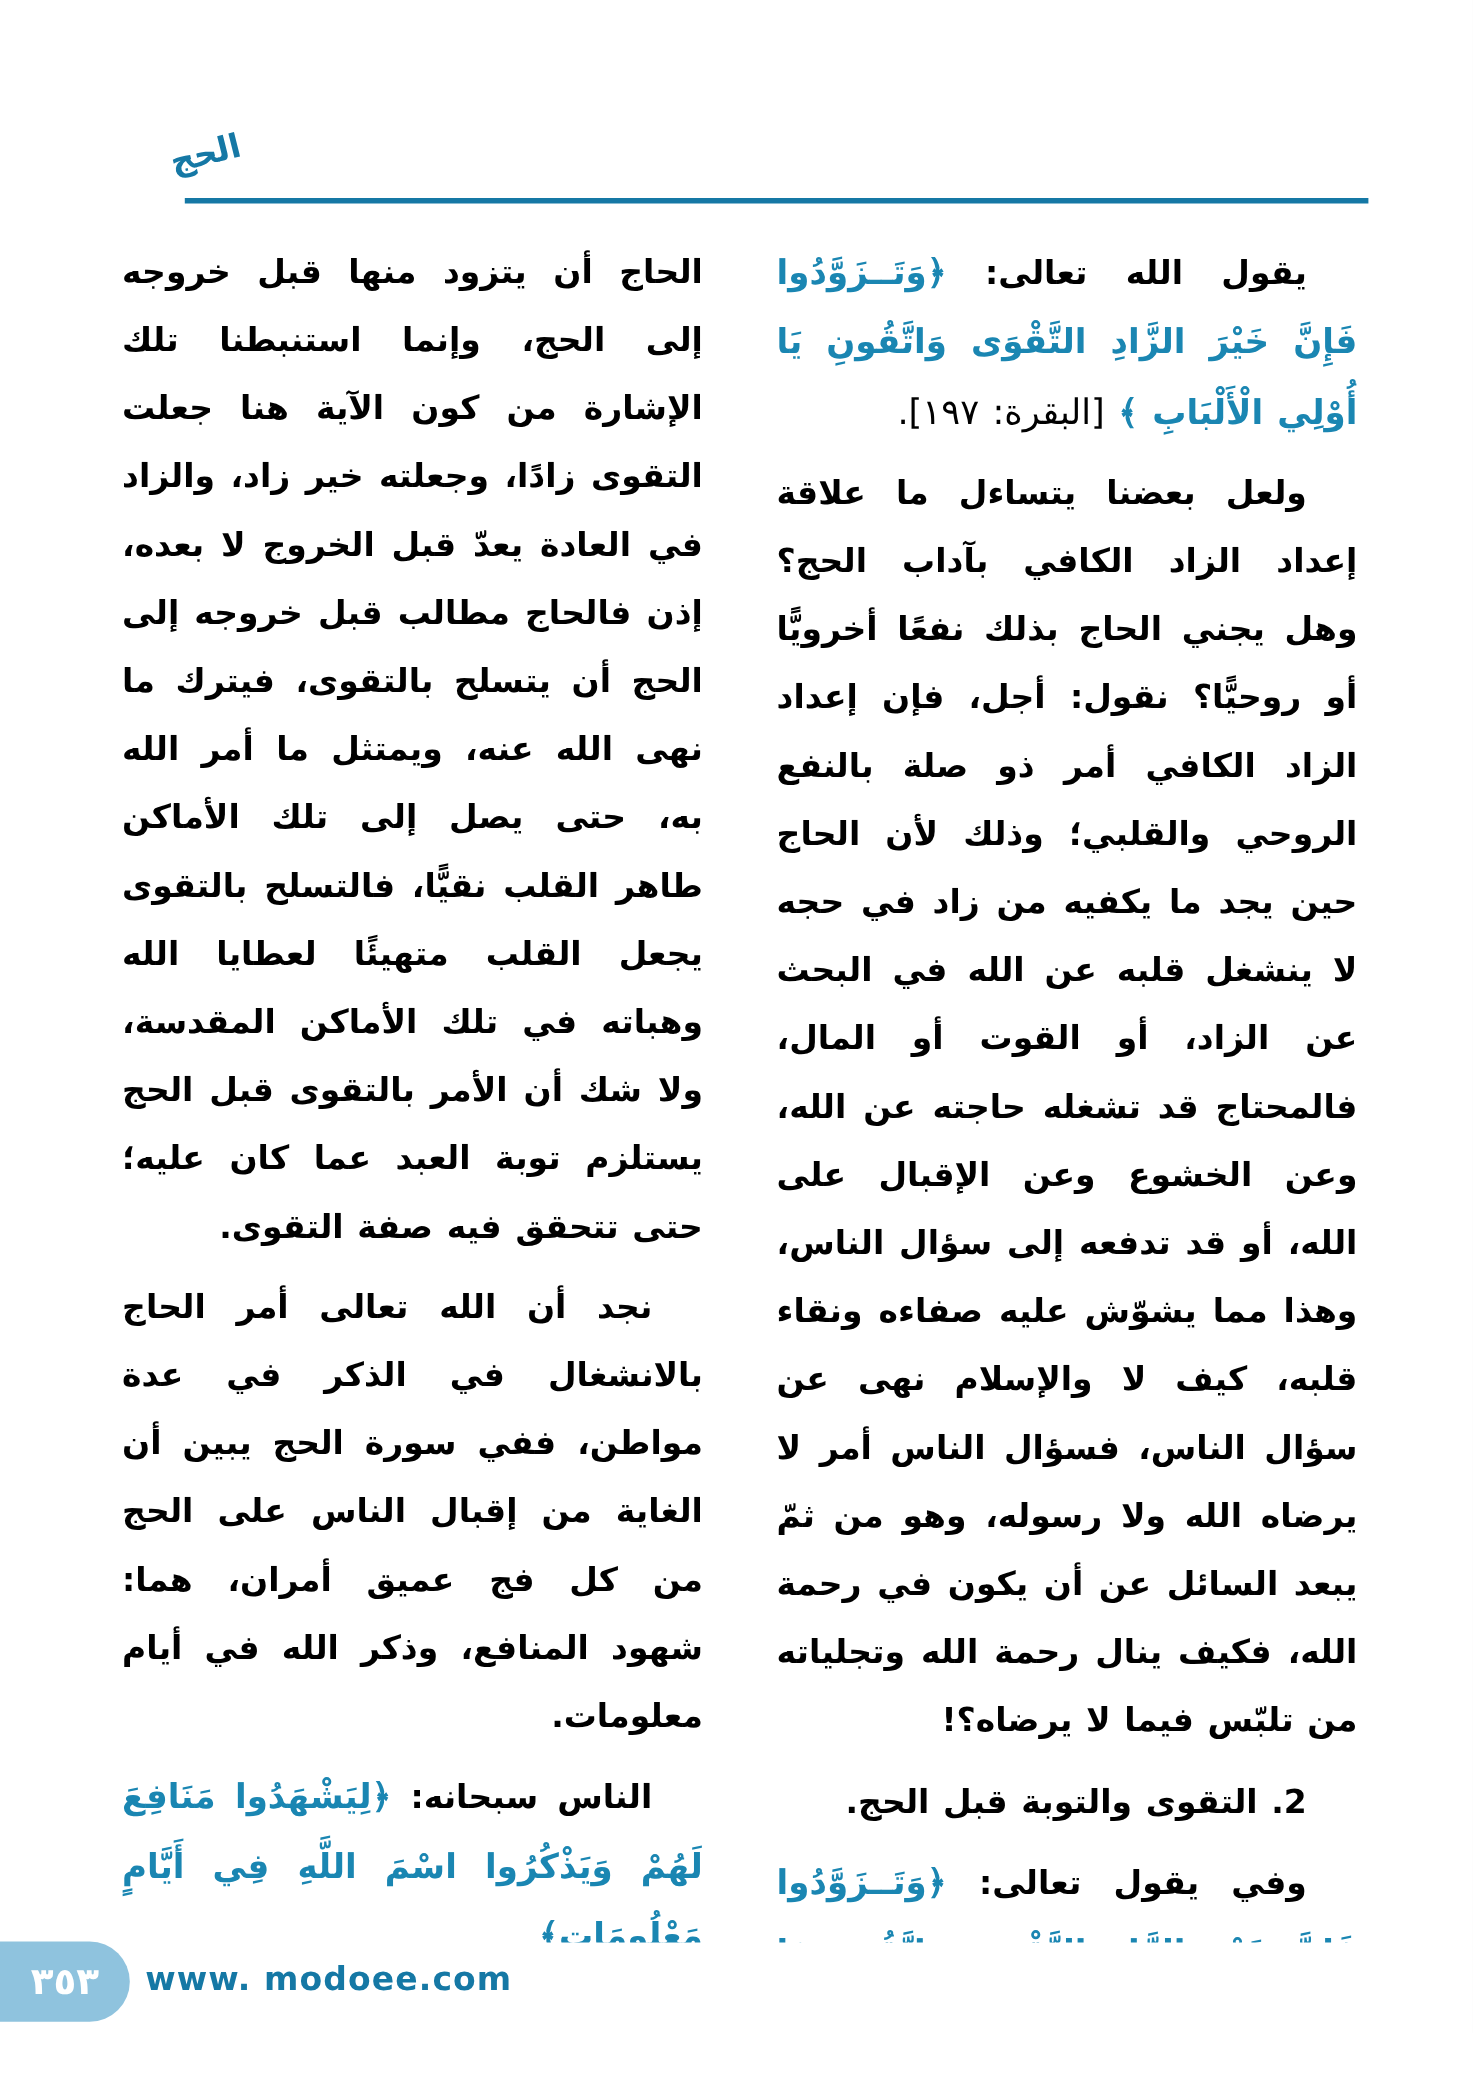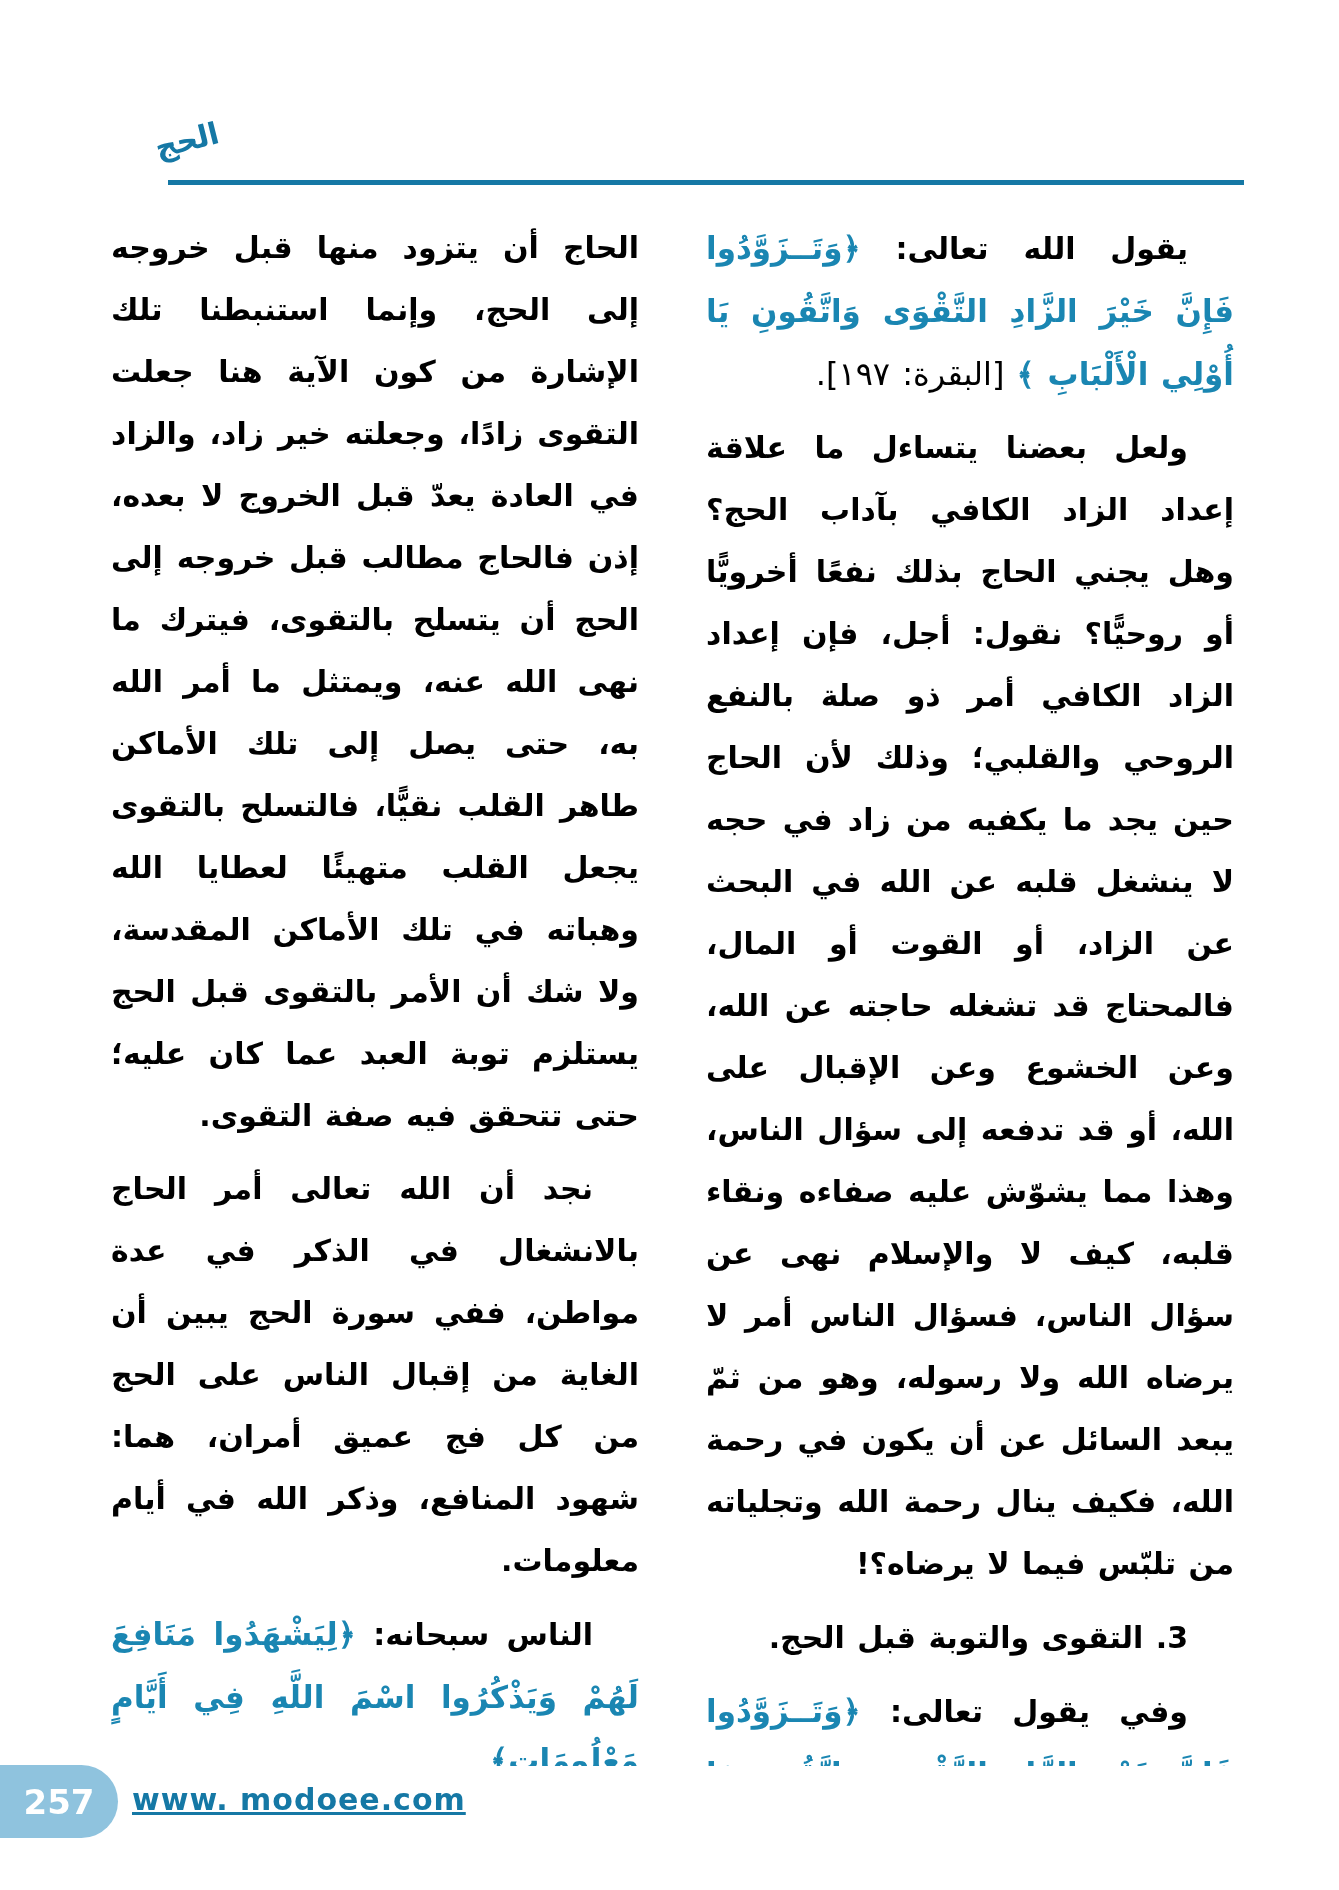--- a/index.html
+++ b/index.html
@@ -36,45 +36,45 @@
   
   .page-badge {
     position:absolute; left:0; top:1765px; width:118px; height:73px;
     background:var(--badge,#8FC3DE); border-radius:0 40px 40px 0;
     color:#ffffff; font-size:34px; font-weight:bold;
     display:flex; align-items:center; justify-content:center;
   }
   .site {
     position:absolute; left:132px; top:1782px;
     color:var(--accent,#1578A5); font-size:30px; font-weight:bold;
-    direction:ltr; unicode-bidi:plaintext; letter-spacing:1px;text-decoration:underline;
+    direction:ltr; unicode-bidi:plaintext; letter-spacing:1px;
   }
 </style>
 </head>
 <body>
 
 <div class="page" style="--accent: #1578A5; --quran: #1A86B2; --badge: #8FC3DE;">
 
   <div class="ornament">الحج</div>
 
   <div class="rule"></div>
 
   <div class="columns">
     <div class="col" id="col-right">
         <p class="para indent"><span>يقول الله تعالى: </span><span class="quran">﴿وَتَــزَوَّدُوا فَإِنَّ خَيْرَ الزَّادِ التَّقْوَى وَاتَّقُونِ يَا أُوْلِي الْأَلْبَابِ ﴾</span><span class="cite"> [البقرة: ١٩٧].</span></p>
         <p class="para indent"><span>ولعل بعضنا يتساءل ما علاقة إعداد الزاد الكافي بآداب الحج؟ وهل يجني الحاج بذلك نفعًا أخرويًّا أو روحيًّا؟ نقول: أجل، فإن إعداد الزاد الكافي أمر ذو صلة بالنفع الروحي والقلبي؛ وذلك لأن الحاج حين يجد ما يكفيه من زاد في حجه لا ينشغل قلبه عن الله في البحث عن الزاد، أو القوت أو المال، فالمحتاج قد تشغله حاجته عن الله، وعن الخشوع وعن الإقبال على الله، أو قد تدفعه إلى سؤال الناس، وهذا مما يشوّش عليه صفاءه ونقاء قلبه، كيف لا والإسلام نهى عن سؤال الناس، فسؤال الناس أمر لا يرضاه الله ولا رسوله، وهو من ثمّ يبعد السائل عن أن يكون في رحمة الله، فكيف ينال رحمة الله وتجلياته من تلبّس فيما لا يرضاه؟!</span></p>
-        <p class="heading"><span>3. التقوى والتوبة قبل الحج.</span></p>
+        <p class="heading"><span>2. التقوى والتوبة قبل الحج.</span></p>
         <p class="para indent"><span>وفي يقول تعالى: </span><span class="quran">﴿وَتَــزَوَّدُوا فَإِنَّ خَيْرَ الزَّادِ التَّقْوَى وَاتَّقُونِ يَا أُوْلِي الْأَلْبَابِ ﴾</span><span class="cite"> [البقرة: ١٩٧].</span></p>
       </div>
     <div class="col" id="col-left">
         <p class="para"><span>الحاج أن يتزود منها قبل خروجه إلى الحج، وإنما استنبطنا تلك الإشارة من كون الآية هنا جعلت التقوى زادًا، وجعلته خير زاد، والزاد في العادة يعدّ قبل الخروج لا بعده، إذن فالحاج مطالب قبل خروجه إلى الحج أن يتسلح بالتقوى، فيترك ما نهى الله عنه، ويمتثل ما أمر الله به، حتى يصل إلى تلك الأماكن طاهر القلب نقيًّا، فالتسلح بالتقوى يجعل القلب متهيئًا لعطايا الله وهباته في تلك الأماكن المقدسة، ولا شك أن الأمر بالتقوى قبل الحج يستلزم توبة العبد عما كان عليه؛ حتى تتحقق فيه صفة التقوى.</span></p>
         <p class="para indent"><span>نجد أن الله تعالى أمر الحاج بالانشغال في الذكر في عدة مواطن، ففي سورة الحج يبين أن الغاية من إقبال الناس على الحج من كل فج عميق أمران، هما: شهود المنافع، وذكر الله في أيام معلومات.</span></p>
         <p class="para indent"><span>الناس سبحانه: </span><span class="quran">﴿لِيَشْهَدُوا مَنَافِعَ لَهُمْ وَيَذْكُرُوا اسْمَ اللَّهِ فِي أَيَّامٍ مَعْلُومَاتٍ﴾</span></p>
       </div>
   </div>
 
   <div class="page-badge">
-    <span>257</span>
+    <span>٣٥٣</span>
   </div>
 
   <div class="site">www. modoee.com</div>
 
 </div>
 
 </body></html>

